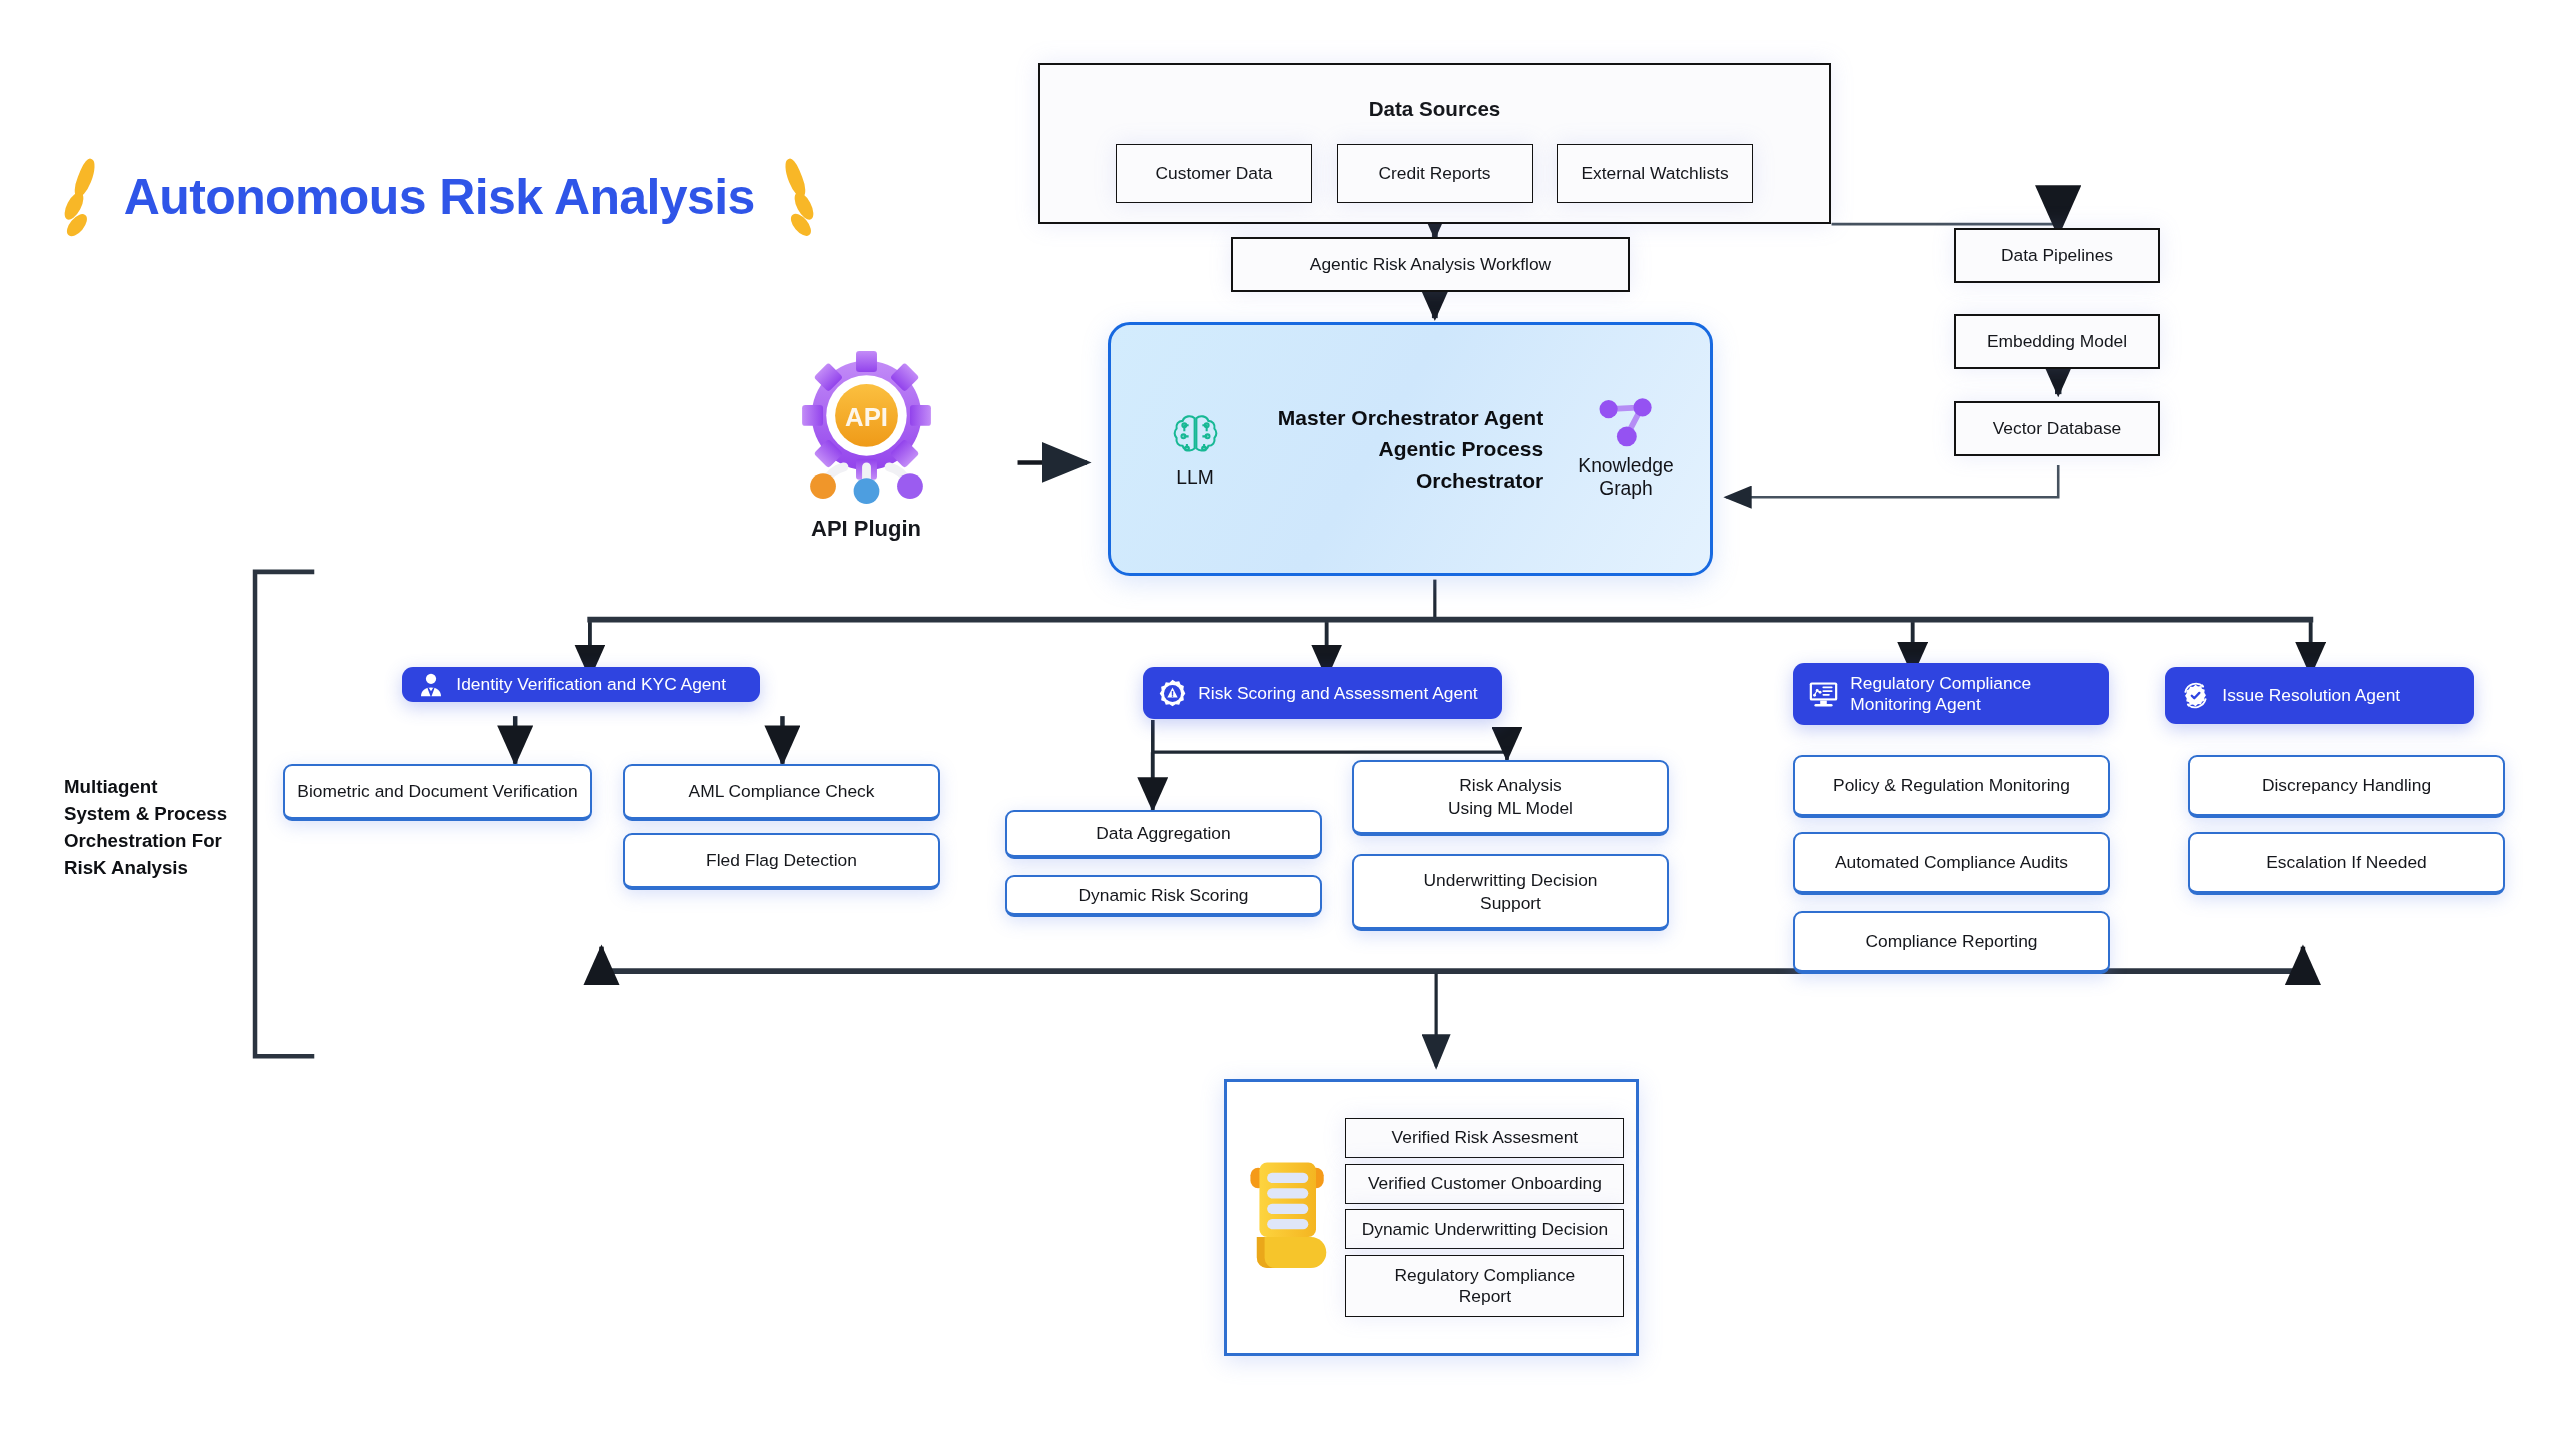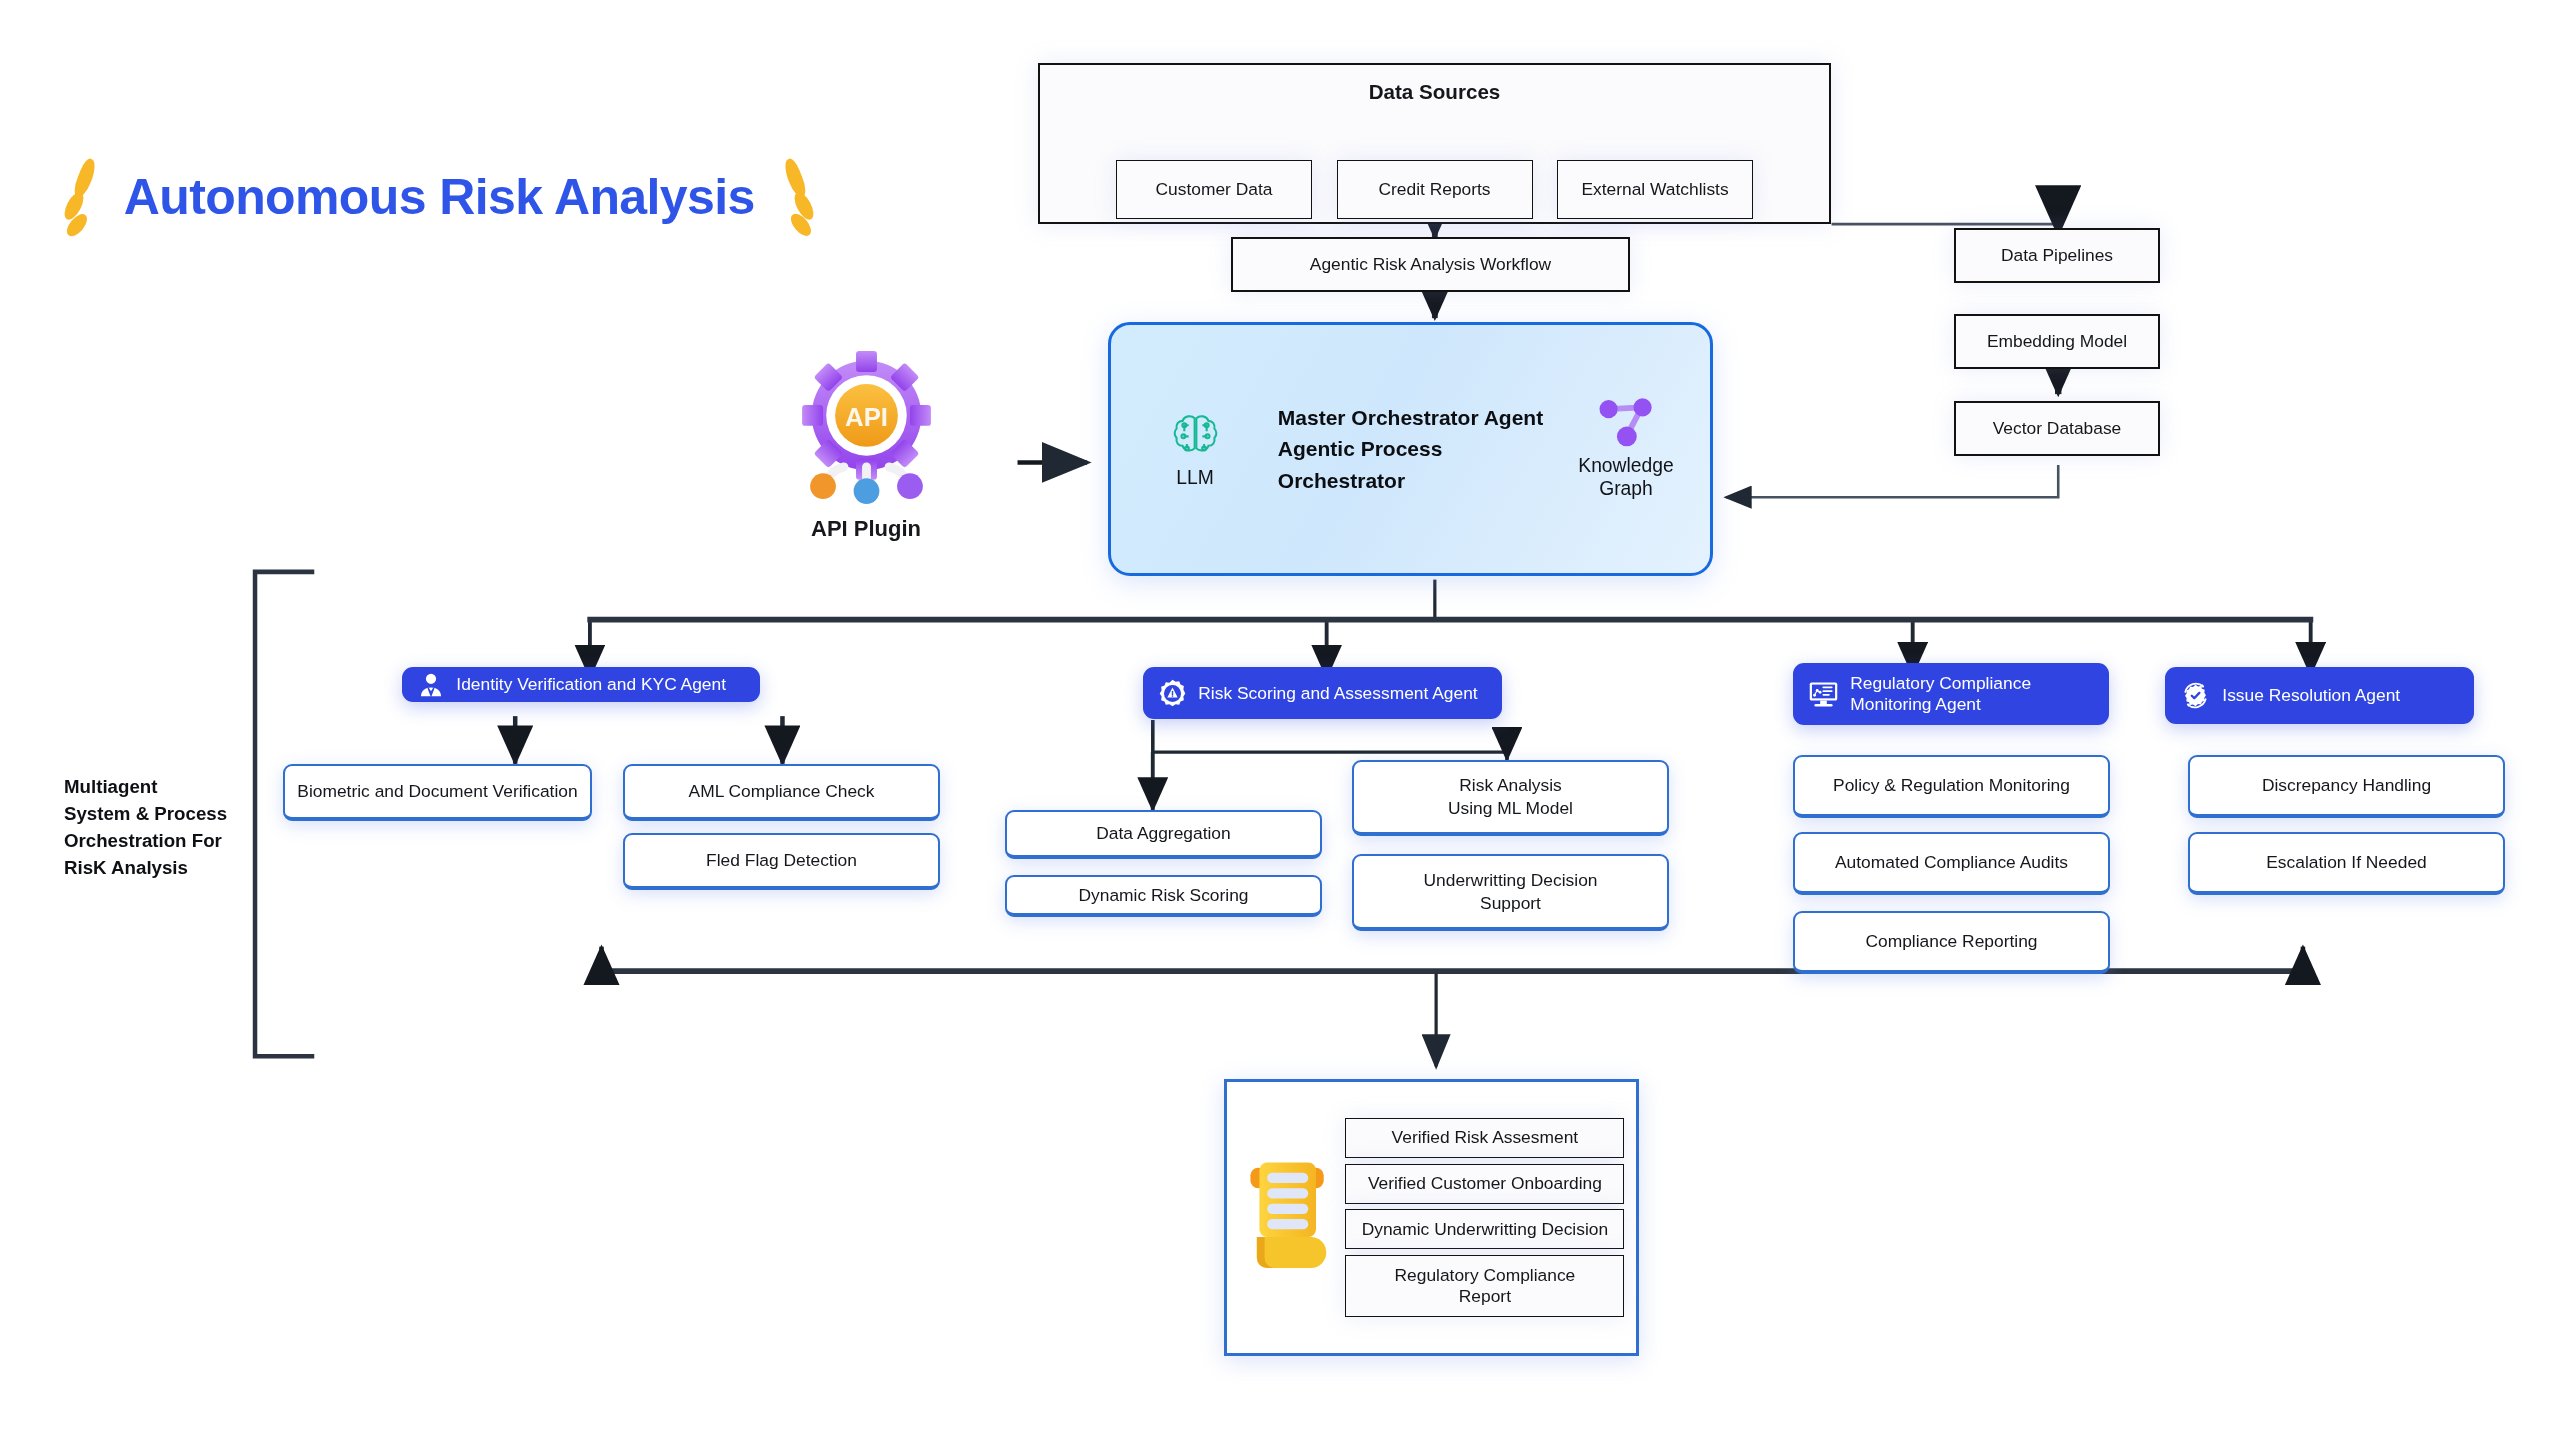--- a/index.html
+++ b/index.html
@@ -53,21 +53,21 @@
   
   #orchestrator {
     left:1108px; top:322px; width:605px; height:254px;
     border:3.2px solid #1769e0; border-radius:22px;
     background:linear-gradient(120deg,#d3ecfd 0%,#cfe7fc 45%,#e4f2fe 100%);
     display:flex; align-items:center; justify-content:space-between; padding:0 26px;
     box-shadow:0 6.4px 26px rgba(120,160,240,.26);
   }
   .orch-side { width:116px; display:flex; flex-direction:column; align-items:center; gap:3.9px; }
   .orch-side .cap { font-size:19.3px; color:#121318; text-align:center; line-height:1.18; }
-  #orch-center { text-align:left; font-weight:bold; font-size:21px; line-height:1.5; color:#0c0e12; }
+  #orch-center { text-align:right; font-weight:bold; font-size:21px; line-height:1.5; color:#0c0e12; }
 
   
   #api-plugin { left:763px; top:351px; width:206px; display:flex; flex-direction:column; align-items:center; }
   #api-label { margin-top:3.9px; font-size:22px; font-weight:bold; color:#16181d; }
 
   
   #multiagent-caption {
     left:64px; top:773px; width:213px; font-size:18.7px; font-weight:bold; line-height:1.45; color:#0e1014;
   }
 
@@ -136,21 +136,21 @@
       <i></i>
     </span>
   <span id="title-text">Autonomous Risk Analysis</span>
   <span class="spark right">
       <i></i>
       <i></i>
       <i></i>
     </span>
 </div>
 
-<div class="node sqbox" id="data-sources-panel" style="left:1038px; top:63px; width:793px; height:161px; flex-direction:column; justify-content:space-between; padding-top:14px;">
+<div class="node sqbox" id="data-sources-panel" style="left:1038px; top:63px; width:793px; height:161px; flex-direction:column; justify-content:center; padding-top:14px;">
   <div style="font-size:20.6px; font-weight:bold;">Data Sources</div>
   <div style="display:flex; gap:24.5px; margin-top:23px;">
     <div class="sqbox thin" style="width:196px; height:59px;">
       <span>Customer Data</span>
     </div>
     <div class="sqbox thin" style="width:196px; height:59px;">
       <span>Credit Reports</span>
     </div>
     <div class="sqbox thin" style="width:196px; height:59px;">
       <span>External Watchlists</span>

